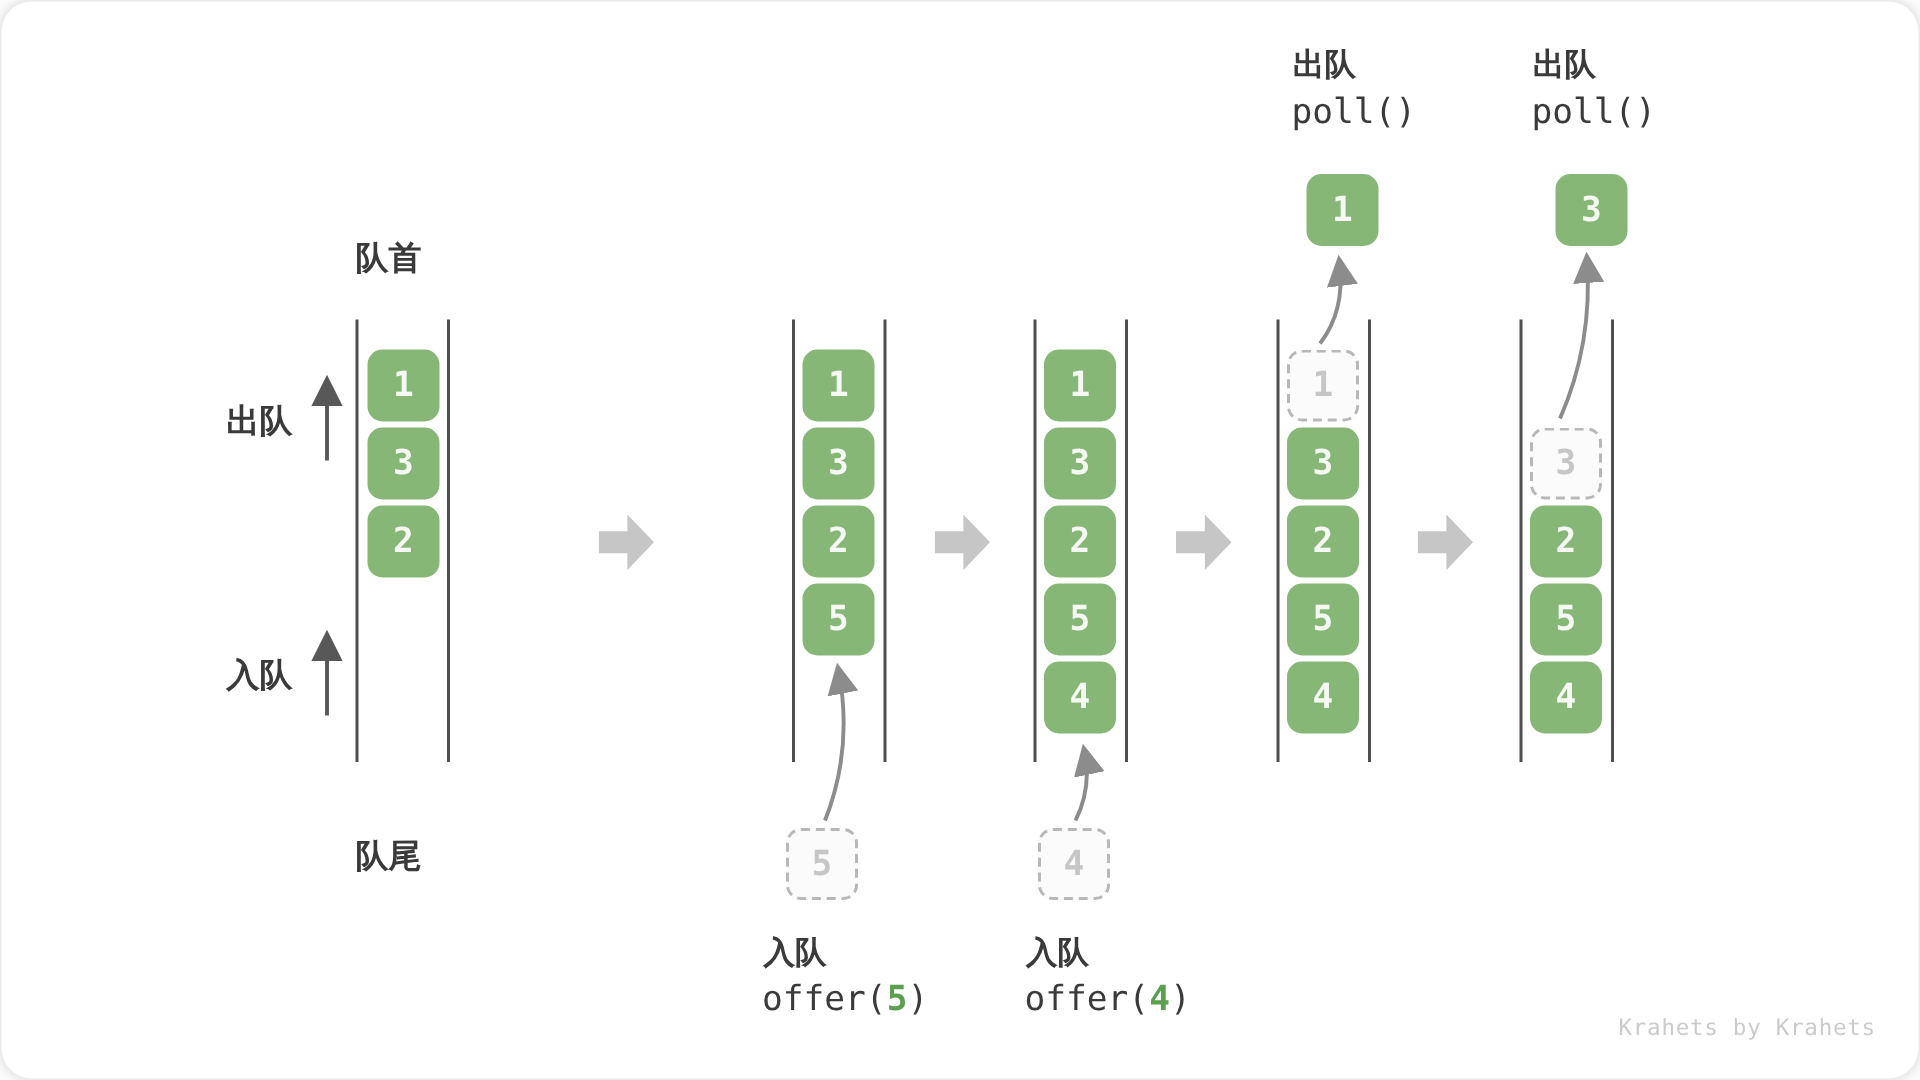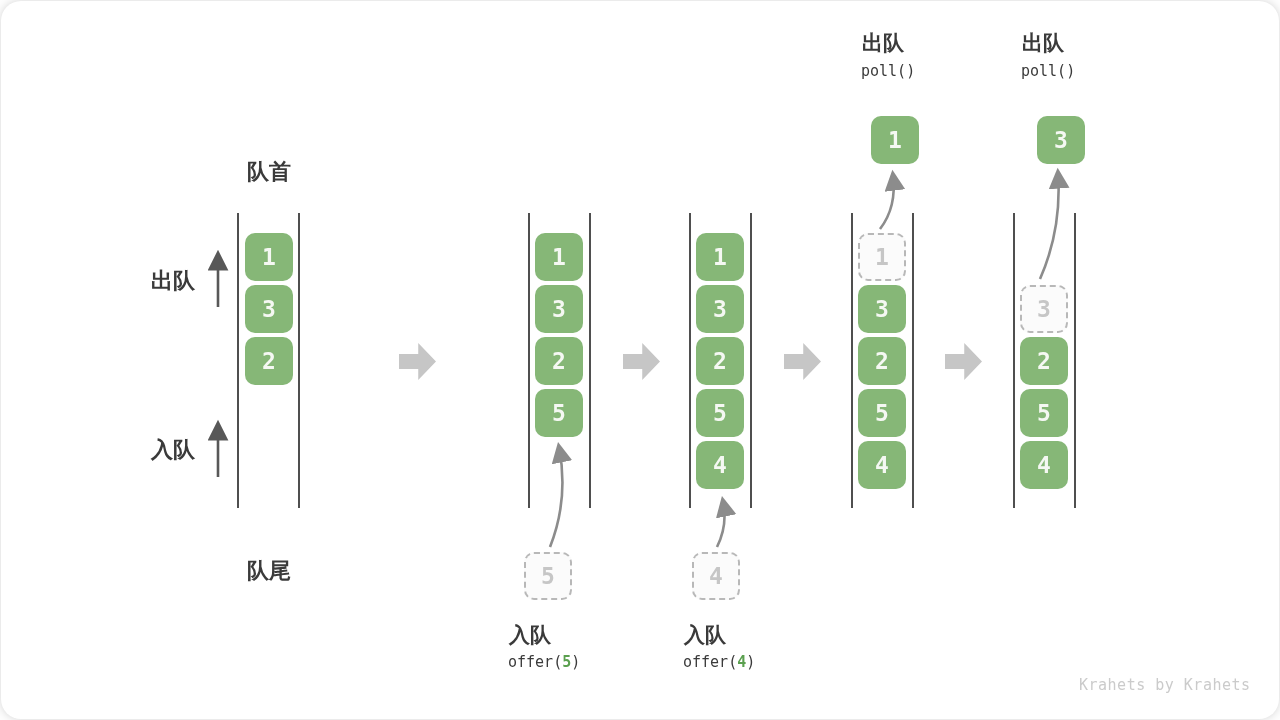--- a/index.html
+++ b/index.html
@@ -16,25 +16,25 @@
   .title-badge{
     position:absolute;left:170px;top:46px;width:191px;height:55px;
     background:#e5e5e5;border-radius:9px;
     display:flex;align-items:center;justify-content:center;gap:13px;
   }
   .title-zh{font-size:29px;font-weight:700;color:#3a3a3a;}
   .title-en{font-size:31px;color:#3a3a3a;}
 
   
   .cjk{position:absolute;font-weight:700;color:#3a3a3a;font-size:22px;white-space:nowrap;}
-  .cjk.center{width:64px;text-align:center;}
+  .cjk.center{width:64px;}
   .op-action{font-size:21px;}
 
   
-  .code{position:absolute;font-size:15px;color:#3a3a3a;white-space:nowrap;}
+  .code{position:absolute;font-size:23px;color:#3a3a3a;white-space:nowrap;}
   .code .arg{font-weight:700;}
 
   
   .wall{position:absolute;top:212px;width:2px;height:295px;background:#4f4f4f;}
 
   
   .cell{
     position:absolute;width:48px;height:48px;border-radius:10px;
     box-sizing:border-box;
     display:flex;align-items:center;justify-content:center;

